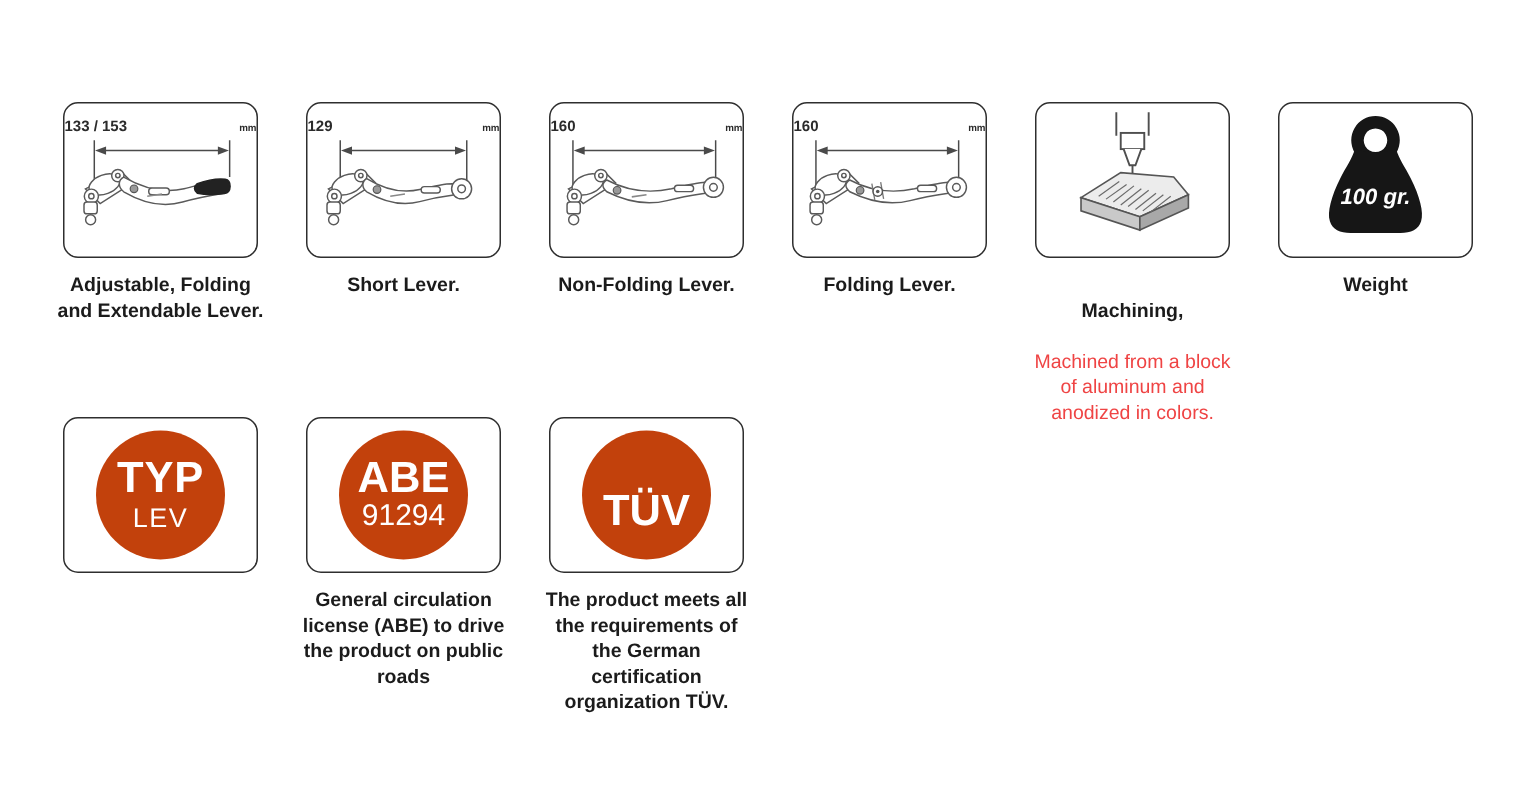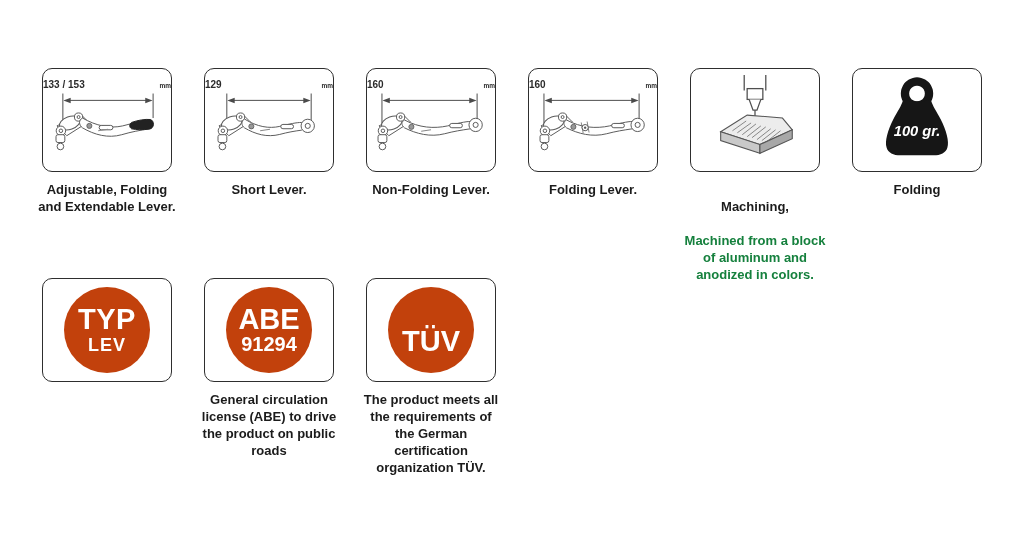--- a/index.html
+++ b/index.html
@@ -12,26 +12,26 @@
   .card{position:relative;width:130px;height:104px;box-sizing:border-box;
         border:1.4px solid #2e2e2e;border-radius:10px;background:#fff;}
   .card svg{position:absolute;left:0;top:0;width:100%;height:100%;}
   .dim{position:absolute;top:11px;left:0;right:0;display:flex;justify-content:space-between;
        align-items:flex-end;gap:1px;pointer-events:none;}
   .dim-num{font-size:10px;font-weight:700;color:#2b2b2b;line-height:1;}
   .dim-unit{font-size:6.5px;font-weight:700;color:#2b2b2b;line-height:1;margin-bottom:0.5px;}
   .caption{margin-top:9px;width:150px;text-align:center;font-size:13px;font-weight:700;
            line-height:17px;color:#1b1b1b;white-space:pre-line;}
   .cap-bold{display:block;}
-  .sub{display:block;font-weight:700;color:#15803d;}
+  .sub{display:block;font-weight:400;color:#ef4444;}
   .badge-card{display:flex;align-items:center;justify-content:center;}
   .badge{width:86px;height:86px;border-radius:50%;background:#c2410c;color:#fff;
          display:flex;flex-direction:column;align-items:center;justify-content:center;}
   .badge-l1{font-size:29px;font-weight:800;line-height:0.95;letter-spacing:0.5px;}
-  .badge-l2{font-size:18px;font-weight:700;line-height:1;margin-top:2px;letter-spacing:1px;}
+  .badge-l2{font-size:18px;font-weight:400;line-height:1;margin-top:2px;letter-spacing:1px;}
   .abe .badge-l1{font-size:29px;letter-spacing:0;}
   .abe .badge-l2{font-size:20px;letter-spacing:0;margin-top:1px;}
   .tuv .badge-l1{font-size:29px;letter-spacing:0;margin-top:23px;}
   .badge-l2:empty{display:none;}
   .wlabel{font-style:italic;}
 </style>
 </head>
 <body>
 
 <div class="page">
@@ -220,21 +220,21 @@
   </div>
 
   <div class="cell c5">
     <div class="card">
       <svg viewBox="0 0 130 104">
         <path fill="#161616" fill-rule="evenodd" d="M65,8.5 A16.5,16.5 0 1 0 65.02,8.5 Z M65,17 A8,8 0 1 1 64.98,17 Z"></path>
         <path fill="#161616" d="M51,31 C49,38 45,43 41,51 C35,63 32,74 34,80 C35.5,85.5 41,88 48,88 L82,88 C89,88 94.5,85.5 96,80 C98,74 95,63 89,51 C85,43 81,38 79,31 C70,34 60,34 51,31 Z"></path>
         <text x="65" y="68" text-anchor="middle" fill="#ffffff" font-size="15" font-weight="bold" font-style="italic" font-family="Liberation Sans, sans-serif" class="wlabel">100 gr.</text>
       </svg>
     </div>
-    <div class="caption">Folding</div>
+    <div class="caption">Weight</div>
   </div>
 
   <div class="cell c6">
     <div class="card badge-card">
       <div class="badge">
         <span class="badge-l1">TYP</span>
         <span class="badge-l2">LEV</span>
       </div>
     </div>
   </div>

